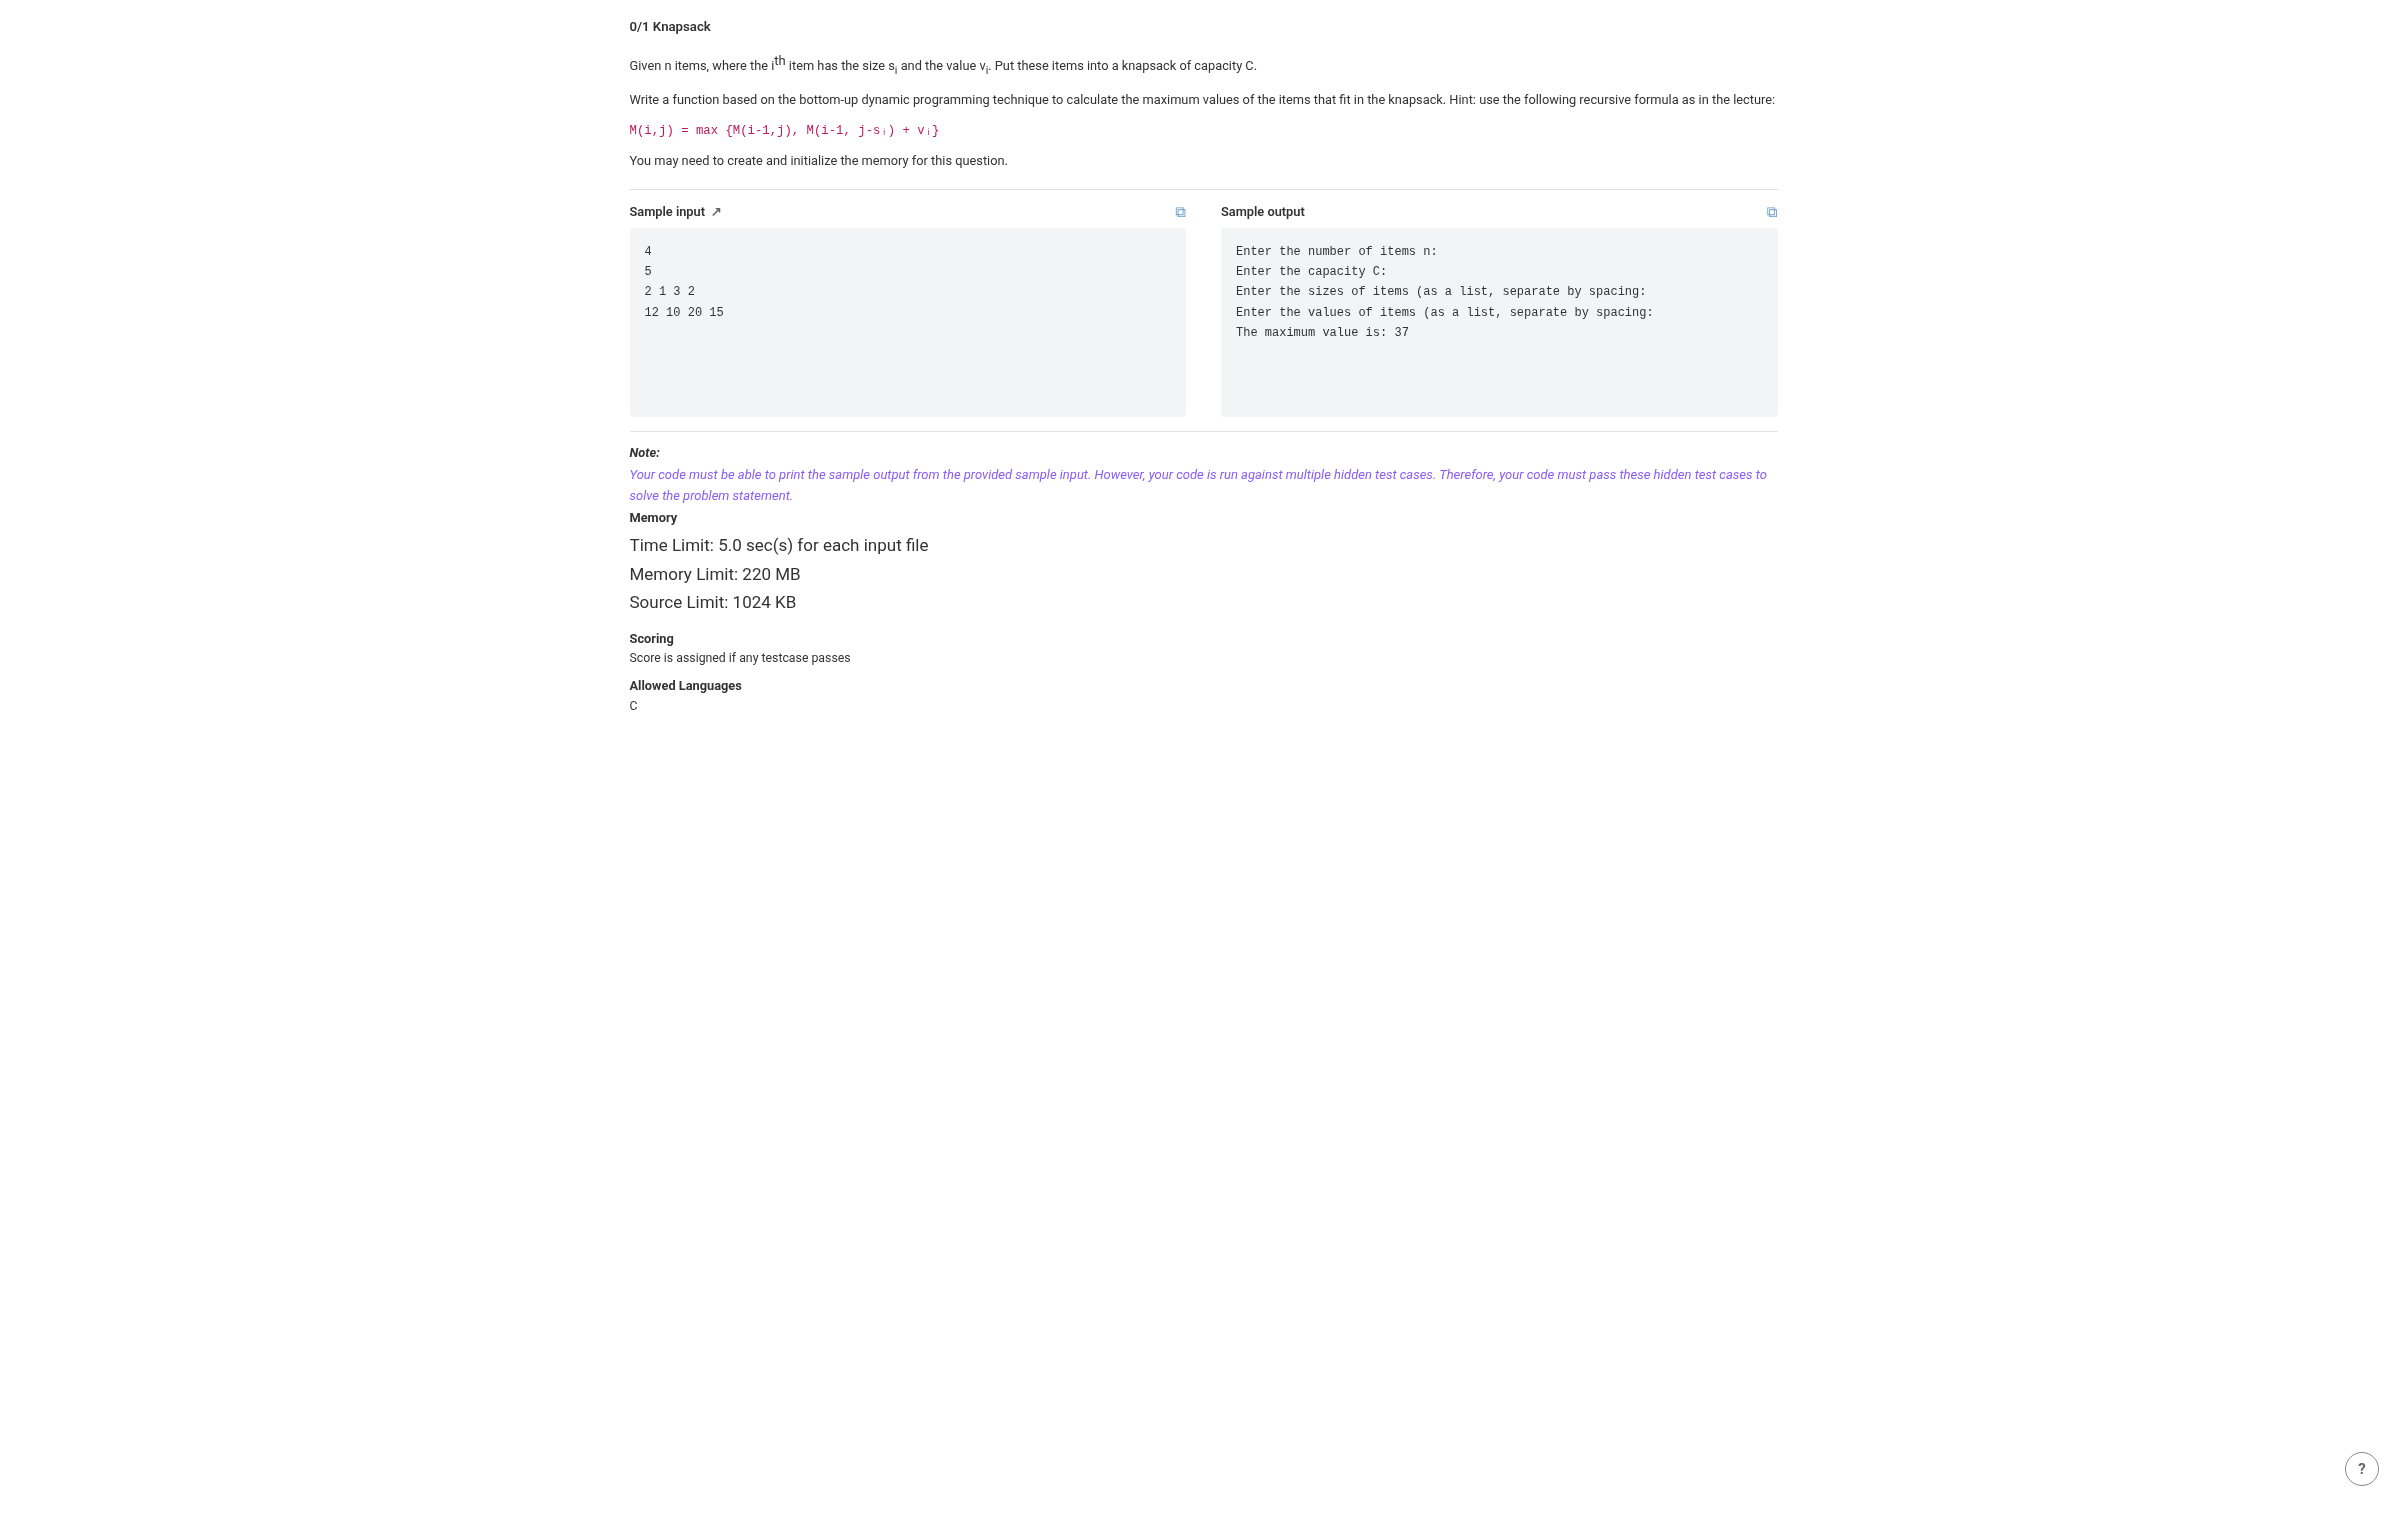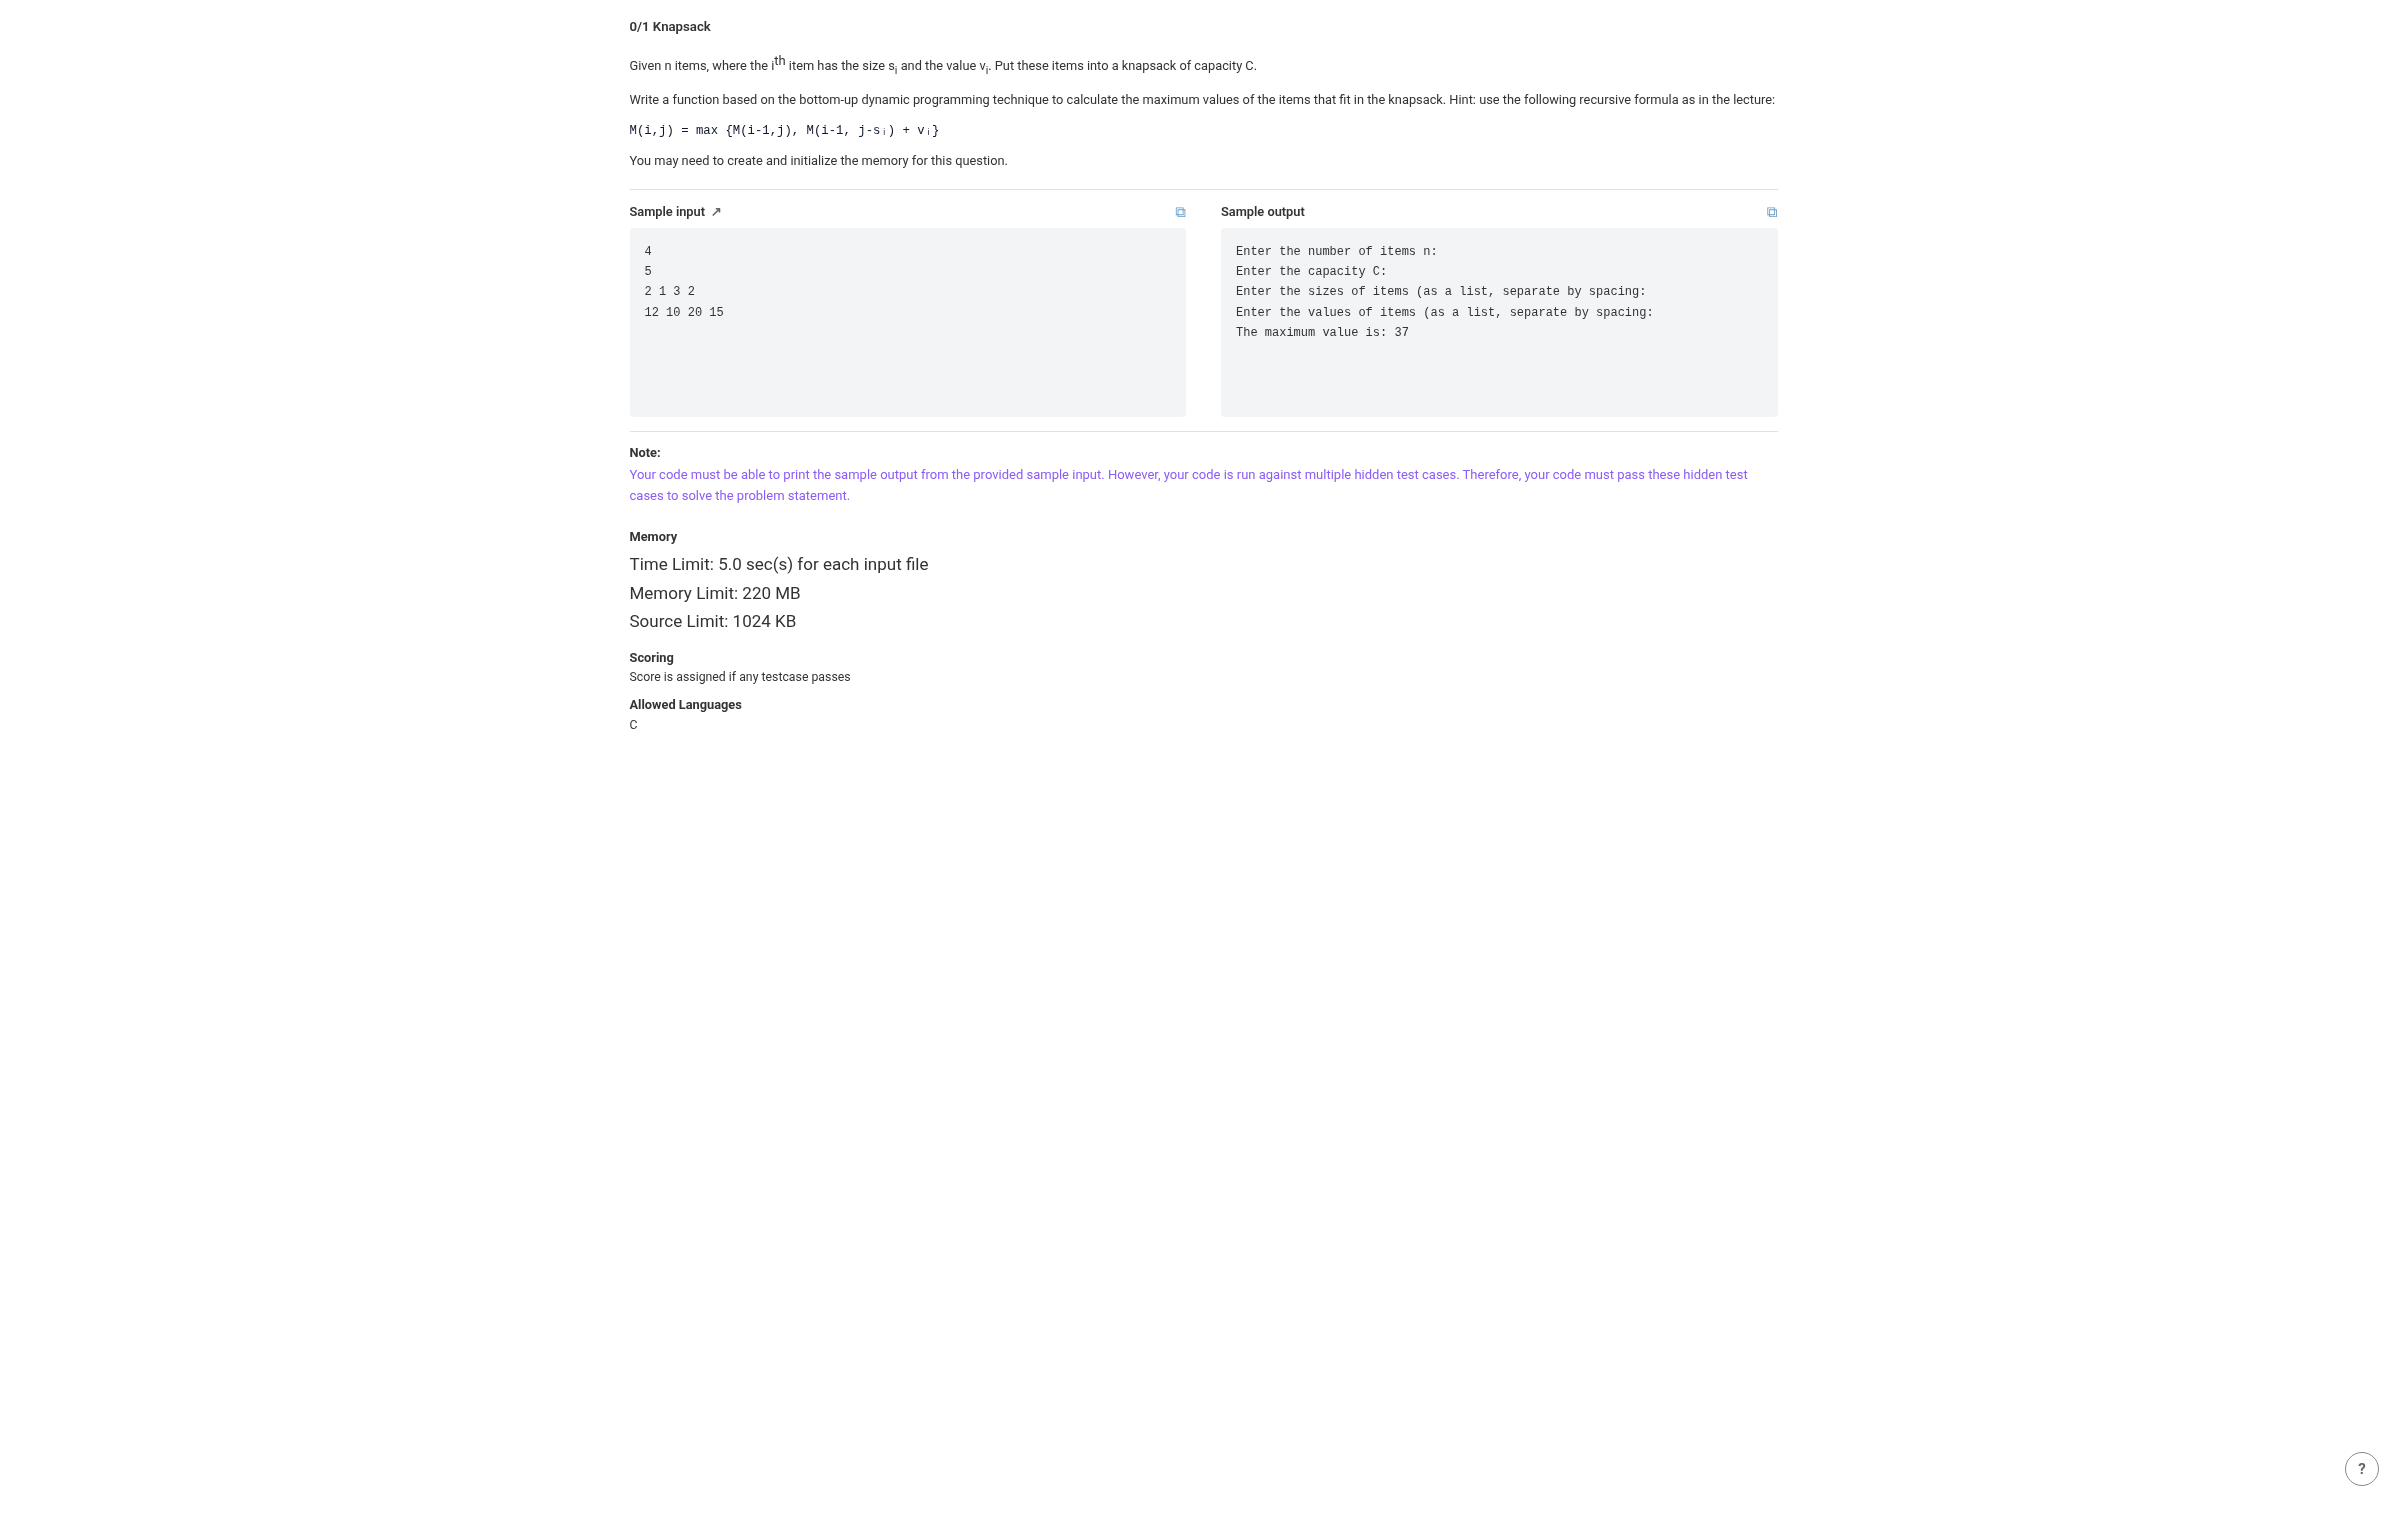--- a/index.html
+++ b/index.html
@@ -32,21 +32,21 @@
       color: #333;
     }
 
     sup {
       font-size: 13px;
     }
 
     .formula-block {
       margin: 13.2px 0;
       font-size: 12.8px;
-      color: #0f172a;
+      color: #be185d;
     }
 
     .divider {
       border: none;
       border-top: 0.9px solid #e0e0e0;
       margin: 17px 0 13.2px 0;
     }
 
     .io-section {
       display: flex;
@@ -97,21 +97,22 @@
       white-space: pre;
     }
 
     .divider-bottom {
       border: none;
       border-top: 0.9px solid #e0e0e0;
       margin: 9.5px 0 13.2px 0;
     }
 
     .note-section {
-      margin-bottom: 22px;
+      margin-bottom: 3px;
+      font-style: italic;
     }
 
     .note-title {
       font-weight: 700;
       font-size: 12.8px;
       margin-bottom: 5.7px;
     }
 
     .note-text {
       font-size: 13px;

